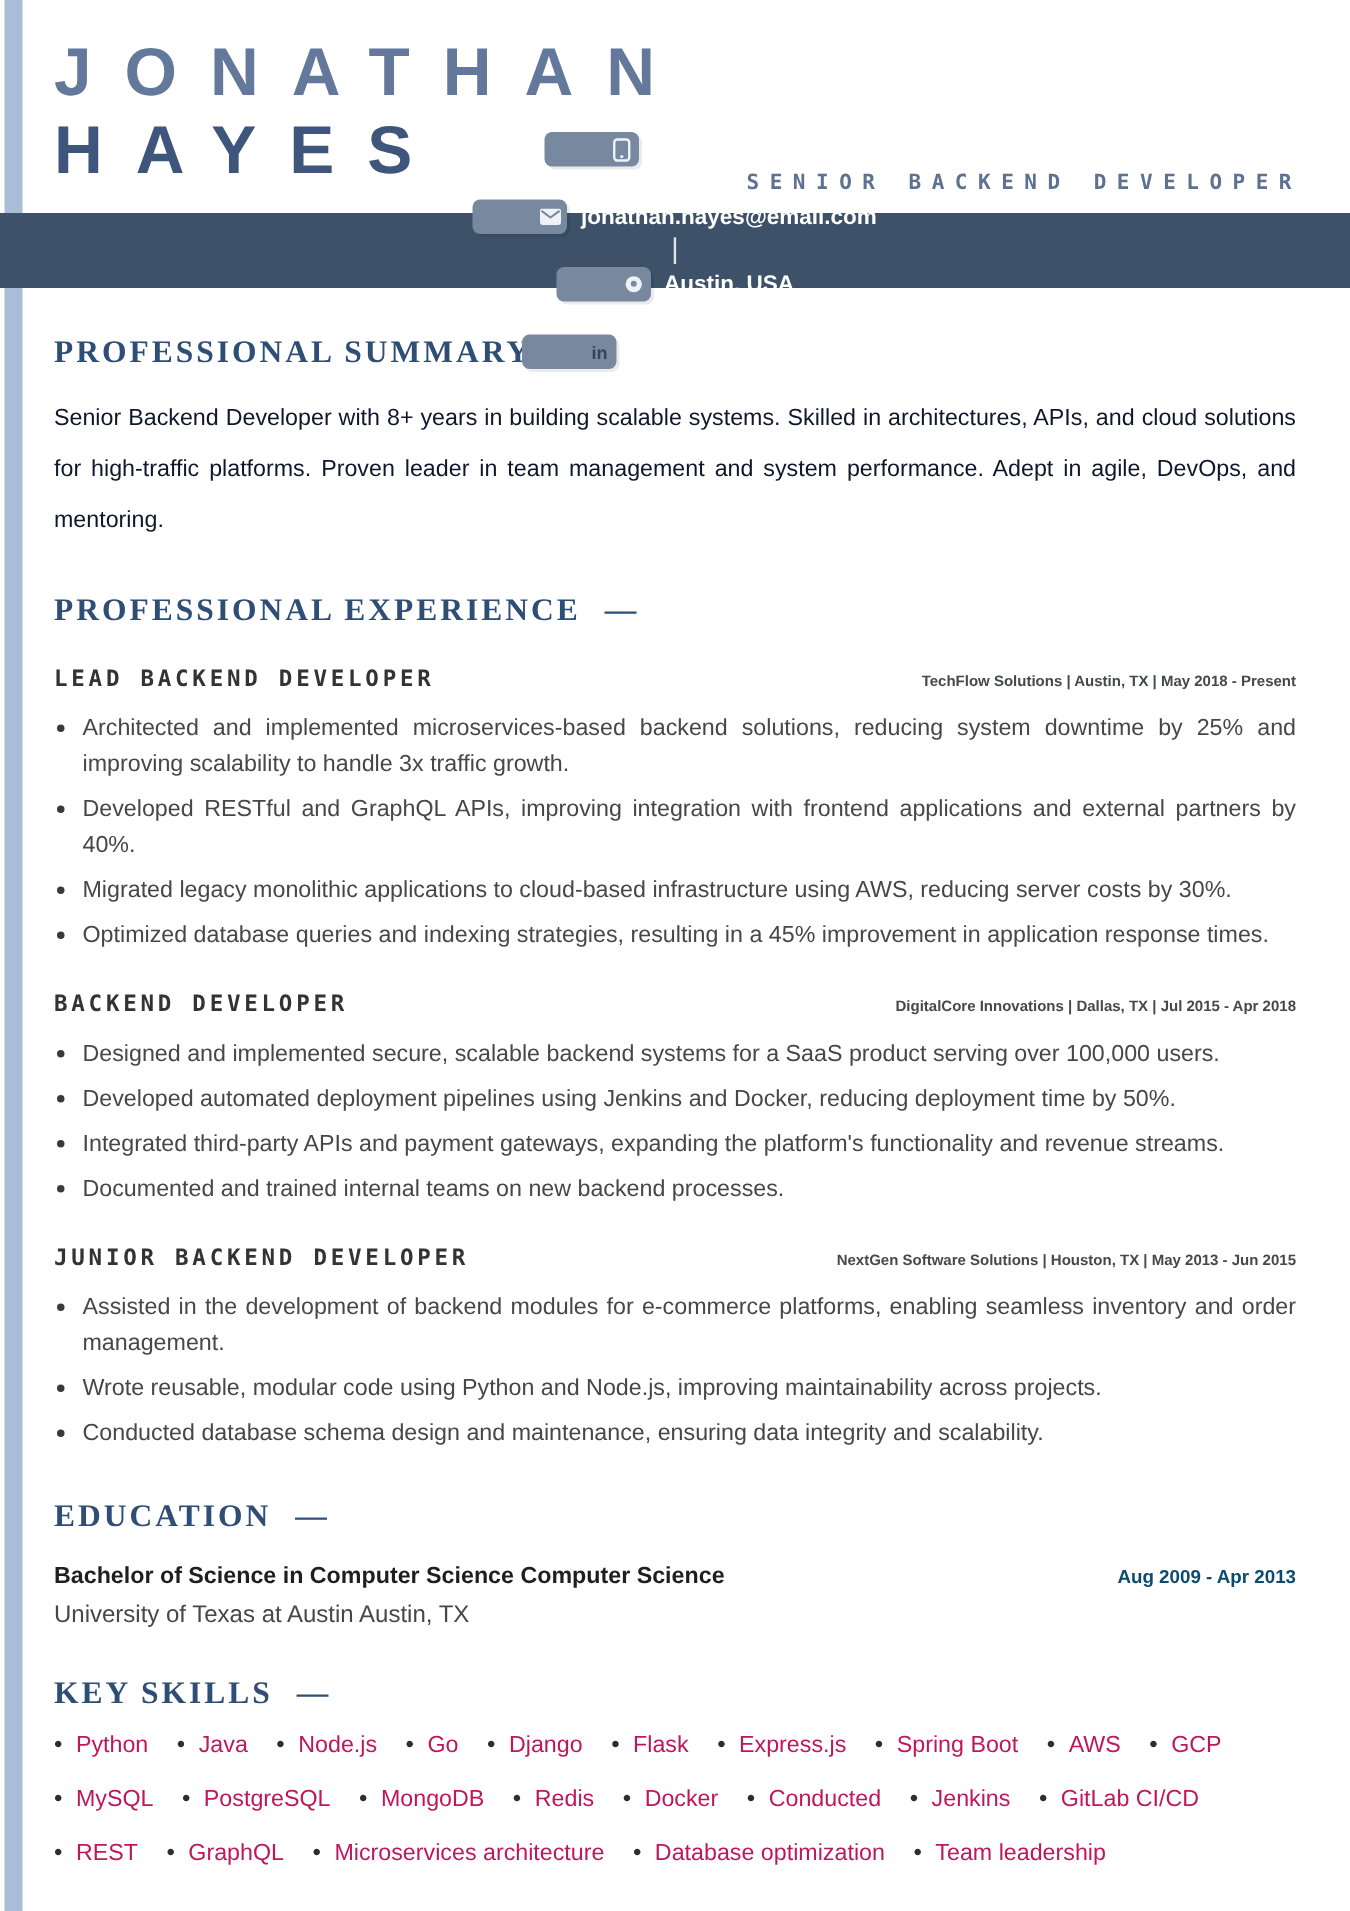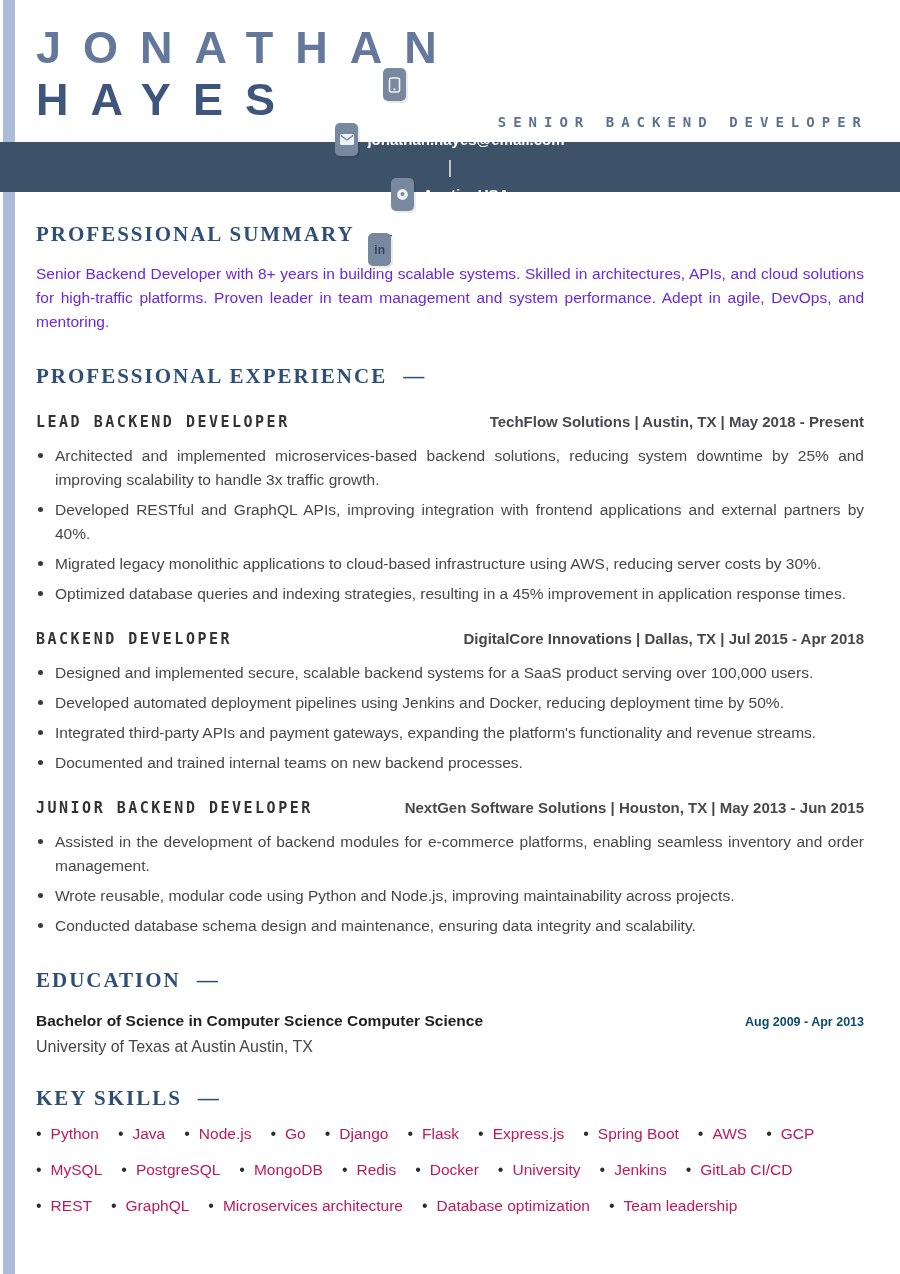--- a/index.html
+++ b/index.html
@@ -22,44 +22,45 @@
     font-size:14px; font-weight:700; letter-spacing:7px; color:#5d7191; white-space:nowrap;
   }
 
   
   .contact-bar {
     position:relative; z-index:3; width:900px; height:50px; background:#3d5168;
     display:flex; align-items:center; justify-content:center;flex-direction:column;
   }
   .contact-item { display:flex; align-items:center; gap:9px; color:#ffffff; font-weight:700; font-size:15px; white-space:nowrap; }
   .badge {
-    width:23px; height:33px; border-radius:5px; background:#78899f;
+    width:23px; height:23px; border-radius:5px; background:#78899f;
     display:flex; align-items:center; justify-content:center; flex:0 0 auto;
     box-shadow:2px 2px 0 rgba(0,0,0,0.08);
+    padding-left:40px;
   }
   .badge-in { font-size:12px; font-weight:700; color:#32455e; font-family:"Liberation Sans",sans-serif; }
   .sep { color:rgba(255,255,255,0.85); font-weight:400; font-size:19px; margin:0 17px; }
 
   
   .main { position:relative; z-index:2; padding:0 36px; }
   .section-title {
     font-family:"Liberation Serif", serif; font-weight:700;
     font-size:21px; letter-spacing:2px; color:#2e4e76; margin:30px 0 0 0; display:flex; align-items:center;
   }
   .section-title .dash { margin-left:16px; letter-spacing:0; }
 
-  .summary-text { margin:15px 0 0 0; font-size:15.5px; line-height:24px; color:#6d28d9; text-align:justify; }
+  .summary-text { margin:15px 0 0 0; font-size:15.5px; line-height:34px; color:#0f172a; text-align:justify; }
 
   .job { margin-top:24px; }
   .job-row { display:flex; justify-content:space-between; align-items:baseline; }
   .role {
     font-family:"DejaVu Sans Mono", monospace; font-weight:700;
     font-size:15px; letter-spacing:2.5px; color:#333333; white-space:nowrap;
   }
-  .meta { font-size:15px; font-weight:700; color:#45484d; white-space:nowrap; }
+  .meta { font-size:10px; font-weight:700; color:#45484d; white-space:nowrap; }
 
   ul.bullets { margin:13px 0 0 0; padding:0; list-style:none; }
   .bullets li {
     position:relative; padding-left:19px; margin-top:6px;
     font-size:15.5px; line-height:24px; color:#474747; text-align:justify;
   }
   .bullets li::before {
     content:""; position:absolute; left:2px; top:9px;
     width:5px; height:5px; border-radius:50%; background:#3a3a3a;
   }
@@ -189,18 +190,18 @@
       <span class="edu-dates">Aug 2009 - Apr 2013</span>
     </div>
     <div class="school">University of Texas at Austin Austin, TX</div>
 
     <h2 class="section-title">
       <span>KEY SKILLS</span>
       <span class="dash">—</span>
     </h2>
     <div class="skills-block">
       <div class="skill-row"><span class="skill">Python</span><span class="skill">Java</span><span class="skill">Node.js</span><span class="skill">Go</span><span class="skill">Django</span><span class="skill">Flask</span><span class="skill">Express.js</span><span class="skill">Spring Boot</span><span class="skill">AWS</span><span class="skill">GCP</span></div>
-      <div class="skill-row"><span class="skill">MySQL</span><span class="skill">PostgreSQL</span><span class="skill">MongoDB</span><span class="skill">Redis</span><span class="skill">Docker</span><span class="skill">University</span><span class="skill">Jenkins</span><span class="skill">GitLab CI/CD</span></div>
+      <div class="skill-row"><span class="skill">MySQL</span><span class="skill">PostgreSQL</span><span class="skill">MongoDB</span><span class="skill">Redis</span><span class="skill">Docker</span><span class="skill">Conducted</span><span class="skill">Jenkins</span><span class="skill">GitLab CI/CD</span></div>
       <div class="skill-row"><span class="skill">REST</span><span class="skill">GraphQL</span><span class="skill">Microservices architecture</span><span class="skill">Database optimization</span><span class="skill">Team leadership</span></div>
     </div>
 
   </main>
 </div>
 
 </body></html>

